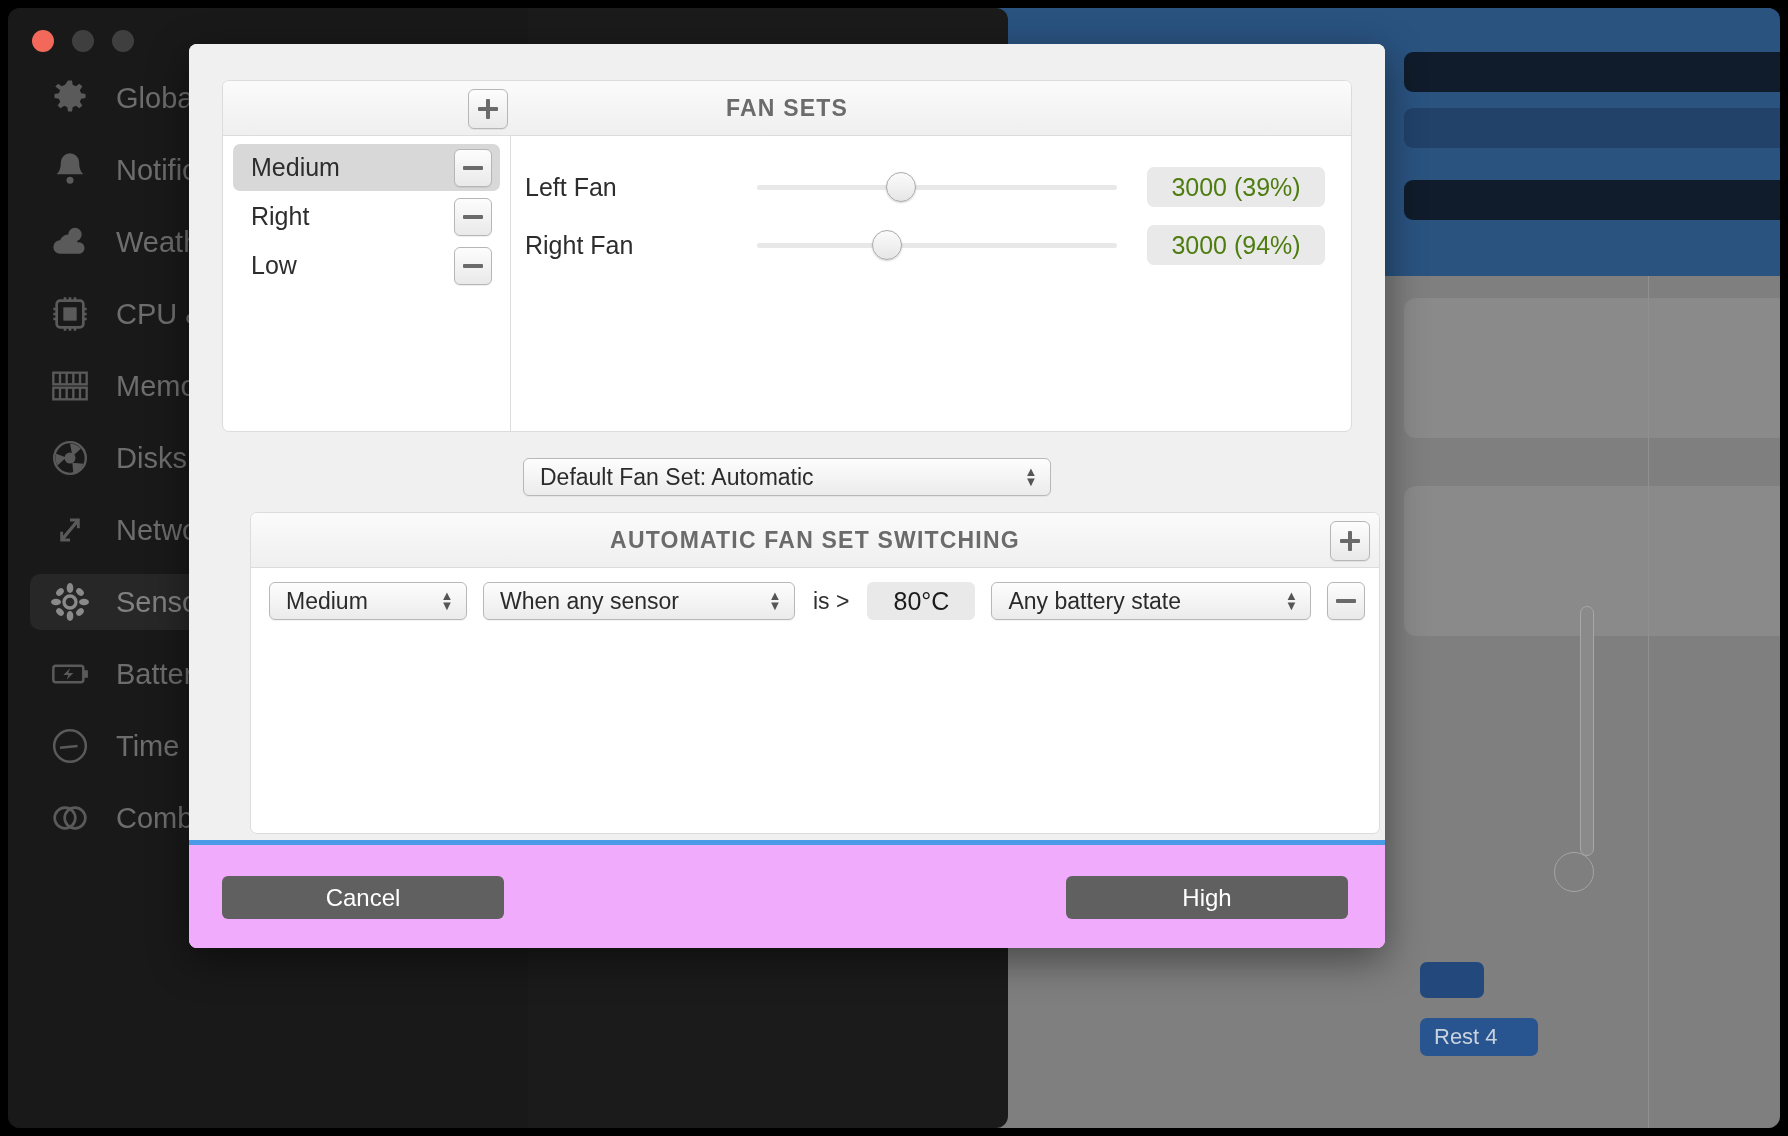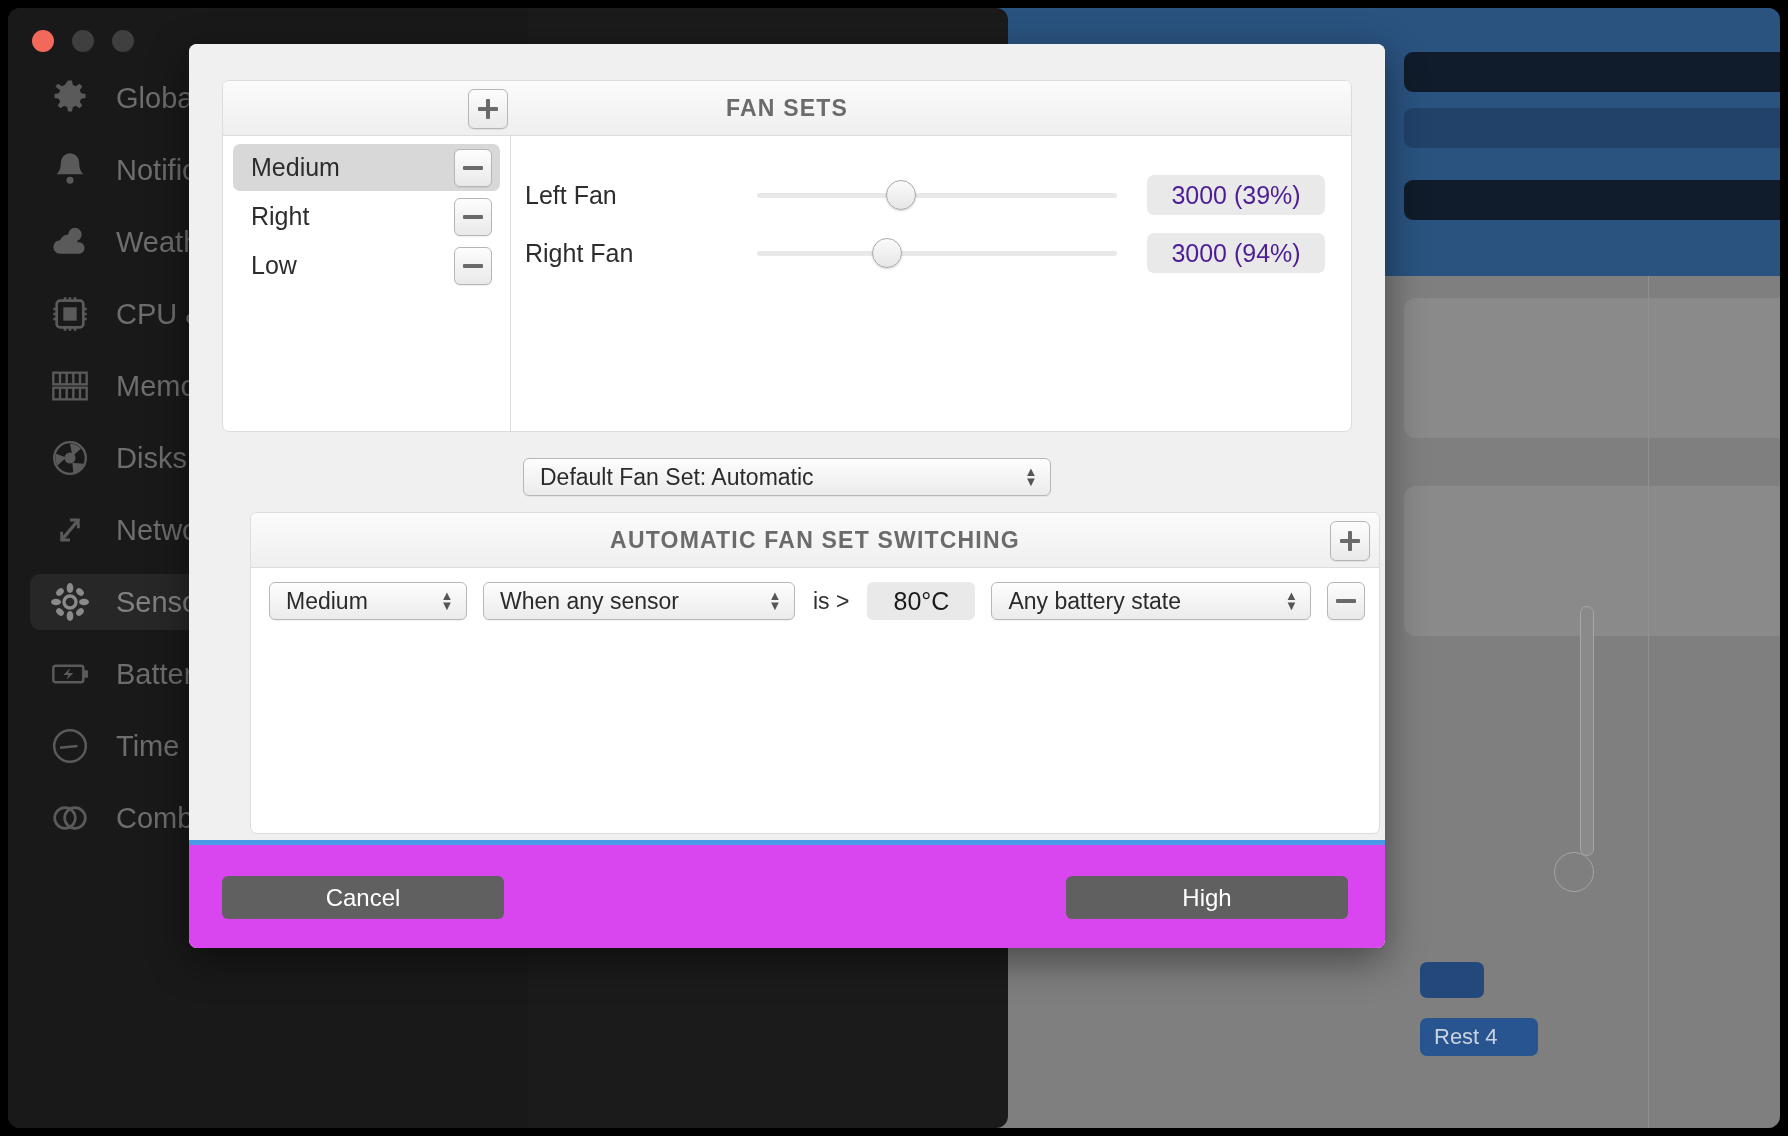--- a/index.html
+++ b/index.html
@@ -115,21 +115,21 @@
   .dialog-body {
     position: absolute; left: 0; top: 0; width: 100%; height: 796px;
     background: #f0f0f0;
   }
   .accent-line {
     position: absolute; left: 0; top: 796px; width: 100%; height: 5px;
     background: #4a9ae8;
   }
   .dialog-footer {
     position: absolute; left: 0; top: 801px; width: 100%; height: 103px;
-    background: #d946ef;
+    background: #f0abfc;
   }
   .btn-dark {
     position: absolute; top: 31px; height: 43px;
     background: #606060; border: none; border-radius: 6px;
     color: #fff; font-size: 24px;
     font-family: "Liberation Sans", sans-serif;
     cursor: pointer;
   }
   .btn-dark.cancel { left: 33px; width: 282px; }
   .btn-dark.save   { right: 37px; width: 282px; }
@@ -178,21 +178,21 @@
   .fs-row {
     display: flex; align-items: center; justify-content: space-between;
     height: 47px; margin: 0 10px 2px 10px;
     padding: 0 8px 0 18px;
     border-radius: 7px;
     font-size: 25px; color: #2d2d2d;
   }
   .fs-row.selected { background: #d8d8d8; }
   .fs-row .sq-btn { width: 38px; height: 38px; }
 
-  .fs-detail { flex: 1; padding: 30px 0 0 14px; }
+  .fs-detail { flex: 1; padding: 22px 0 0 14px; }
   .fan-line {
     display: flex; align-items: center; height: 58px; margin-bottom: 0;
   }
   .fan-label { width: 232px; font-size: 25px; color: #2d2d2d; }
   .slider { position: relative; width: 360px; height: 30px; }
   .slider-track {
     position: absolute; top: 13px; left: 0; width: 100%; height: 5px;
     background: #e8e8e8; border-radius: 3px;
   }
   .slider-thumb {
@@ -200,21 +200,21 @@
     background: linear-gradient(#fbfbfb, #e6e6e6);
     border: 1px solid #aaa; border-radius: 50%;
     box-shadow: 0 1px 2px rgba(0,0,0,.18);
     cursor: pointer;
   }
   .rpm-field {
     margin-left: 30px;
     width: 178px; height: 40px;
     background: #e9e9e9; border-radius: 7px;
     display: flex; align-items: center; justify-content: center;
-    font-size: 25px; color: #4c1d95;
+    font-size: 25px; color: #4d7c0f;
   }
 
   
   .select-wrap {
     position: absolute; left: 334px; top: 414px;
     width: 528px; height: 38px;
   }
   .mac-select {
     position: relative; width: 100%; height: 100%;
     background: linear-gradient(#fdfdfd, #ebebeb);

